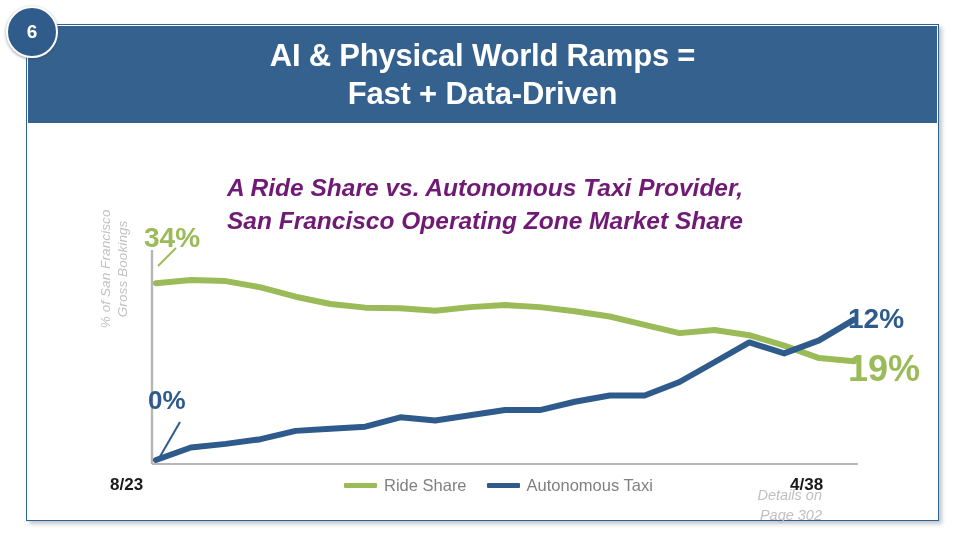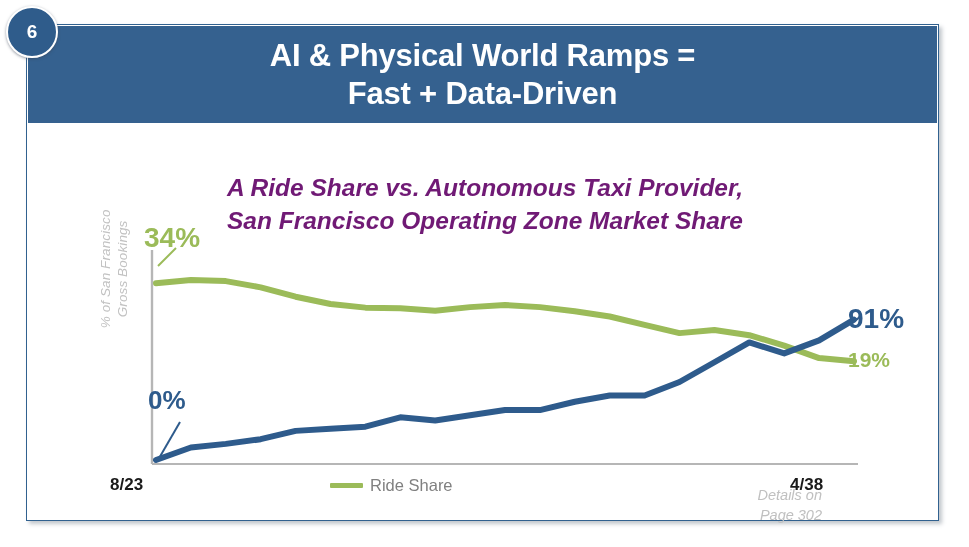--- a/index.html
+++ b/index.html
@@ -103,37 +103,37 @@
   }
 
   .lbl{
     position:absolute;
     font-weight:bold;
     white-space:nowrap;
   }
   .lbl-start-green{ left:116px; top:12px; font-size:28px; color:#9bbb59;text-align:right; }
   .lbl-start-blue { left:120px; top:175px; font-size:26px; color:#2e5b8c; }
   .lbl-end-blue   { left:820px; top:93px;  font-size:28px; color:#2e5b8c; }
-  .lbl-end-green  { left:820px; top:138px; font-size:21px; color:#9bbb59; }
+  .lbl-end-green  { left:820px; top:138px; font-size:36px; color:#9bbb59; }
 
   .axis-tick{
     position:absolute;
     font-size:17px;
     font-weight:bold;
     color:#1a1a1a;
     white-space:nowrap;
     margin-top:10px;
   }
   .tick-start{ left:82px; top:255px; }
   .tick-end  { left:762px; top:255px; }
 
   
   .legend{
     position:absolute;
-    left:330px;top:476px;
+    left:344px;top:476px;
     display:flex;
     align-items:center;
     gap:20px;
   }
   .legend-item{display:flex;align-items:center;gap:7px;}
   .legend-swatch{display:block;width:33px;height:5px;border-radius:1px;}
   .legend-text{
     color:#808080;
     font-size:16.5px;
     white-space:nowrap;
@@ -191,30 +191,34 @@
 
       <line x1="130" y1="56" x2="148" y2="38" stroke="#9bbb59" stroke-width="2"></line>
       <line x1="130" y1="250" x2="152" y2="212" stroke="#2e5b8c" stroke-width="2"></line>
 
       <polyline id="series-ride-share" fill="none" stroke="#9bbb59" stroke-width="6" stroke-linejoin="round" stroke-linecap="round" points="128,73.20000000000002 162.9,70.08000000000001 197.8,71.12 232.7,77.35999999999999 267.6,86.72000000000003 302.5,94 337.4,97.63999999999999 372.29999999999995,98.16 407.2,100.75999999999999 442.1,97.12 477,95.03999999999999 511.90000000000003,97.12 546.8,101.27999999999997 581.7,106.47999999999999 616.5999999999999,114.79999999999998 651.5,123.12 686.4,120 721.3,125.2 756.2,135.6 791.1,148.07999999999998 826,151.2"></polyline>
       <polyline id="series-autonomous" fill="none" stroke="#2e5b8c" stroke-width="6" stroke-linejoin="round" stroke-linecap="round" points="128,250 162.9,237.52 197.8,233.88 232.7,229.2 267.6,220.88 302.5,218.8 337.4,216.72 372.29999999999995,207.36 407.2,210.48 442.1,205.28 477,200.07999999999998 511.90000000000003,200.07999999999998 546.8,191.76 581.7,185.51999999999998 616.5999999999999,185.51999999999998 651.5,172 686.4,152.24 721.3,132.48 756.2,143.4 791.1,130.4 826,109.6"></polyline>
     </svg>
 
     <div class="lbl lbl-start-green">34%</div>
     <div class="lbl lbl-start-blue">0%</div>
-    <div class="lbl lbl-end-blue">91%</div>
+    <div class="lbl lbl-end-blue">12%</div>
     <div class="lbl lbl-end-green">19%</div>
 
     <div class="axis-tick tick-start">8/23</div>
     <div class="axis-tick tick-end">4/38</div>
   </div>
 
   <div class="legend">
     <div class="legend-item">
       <span class="legend-swatch" id="swatch-0" style="background: rgb(155, 187, 89);"></span>
       <span class="legend-text">Ride Share</span>
     </div>
+    <div class="legend-item">
+      <span class="legend-swatch" id="swatch-1" style="background: rgb(46, 91, 140);"></span>
+      <span class="legend-text">Autonomous Taxi</span>
+    </div>
   </div>
 
   <div class="details">Details on
 Page 302</div>
 
 </div>
 
 </body></html>

